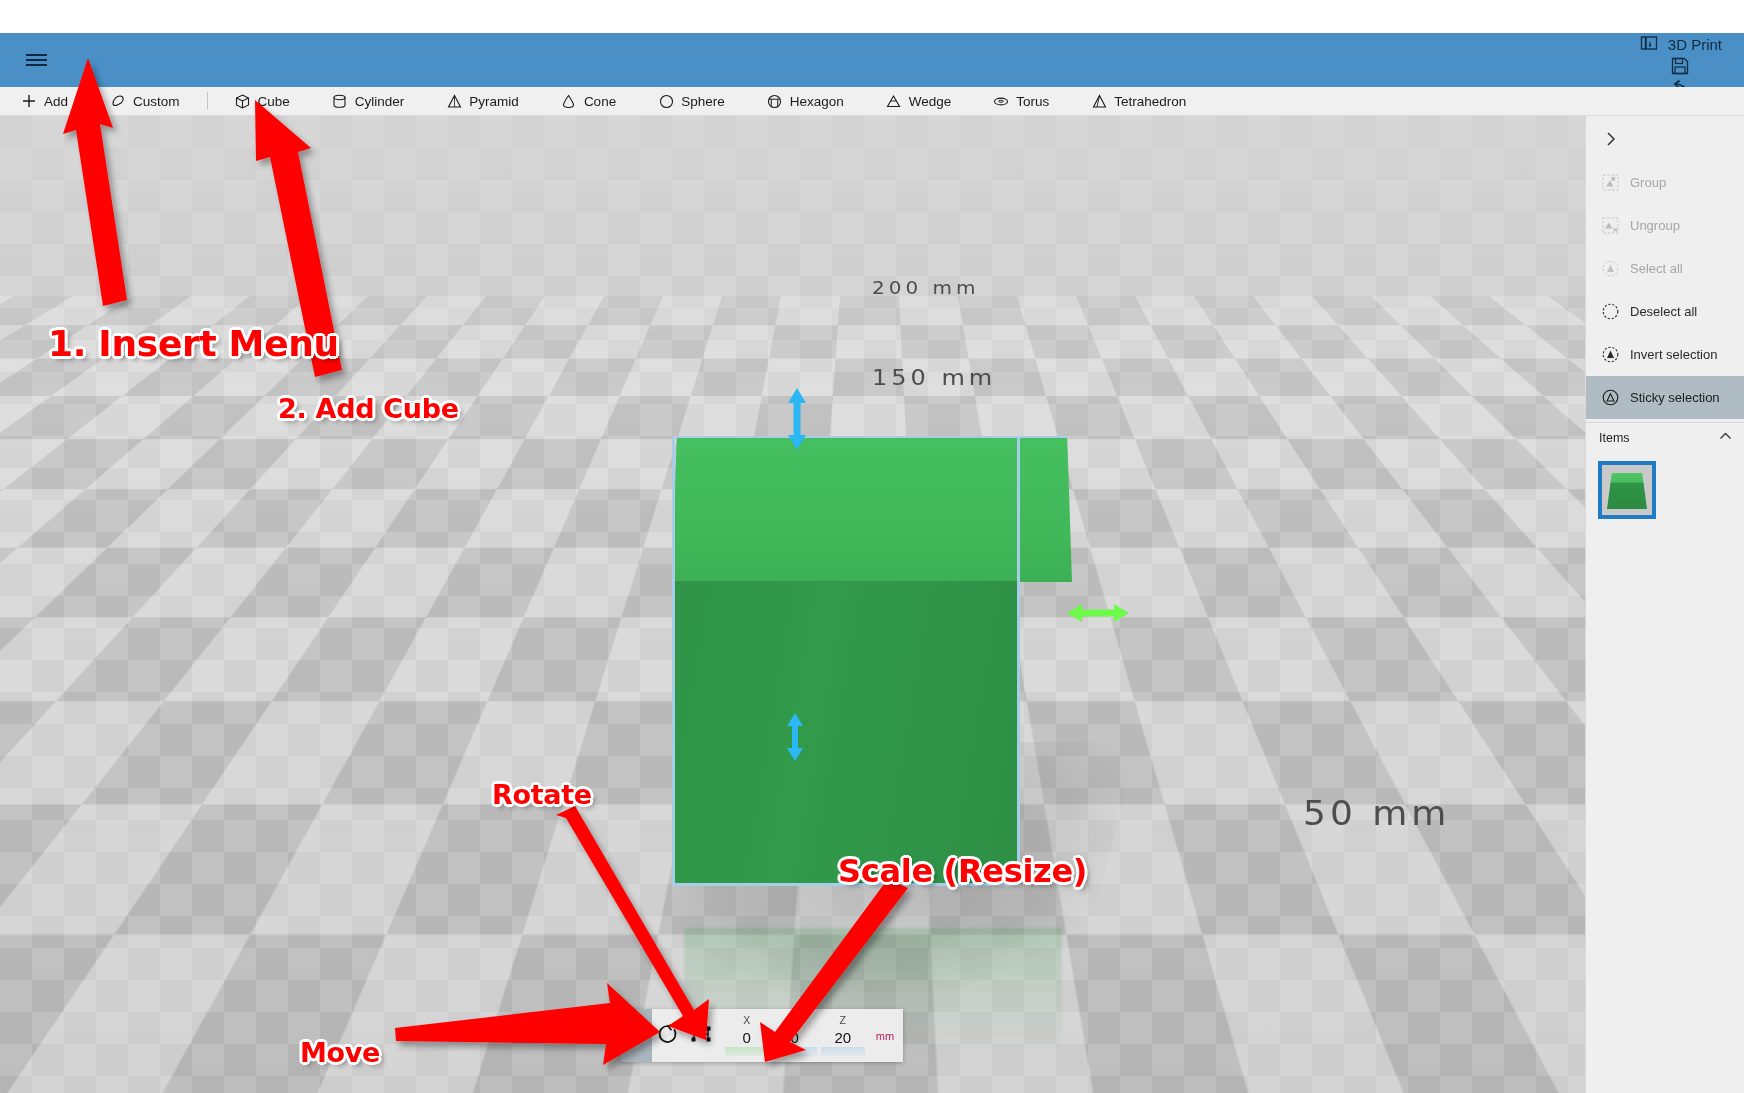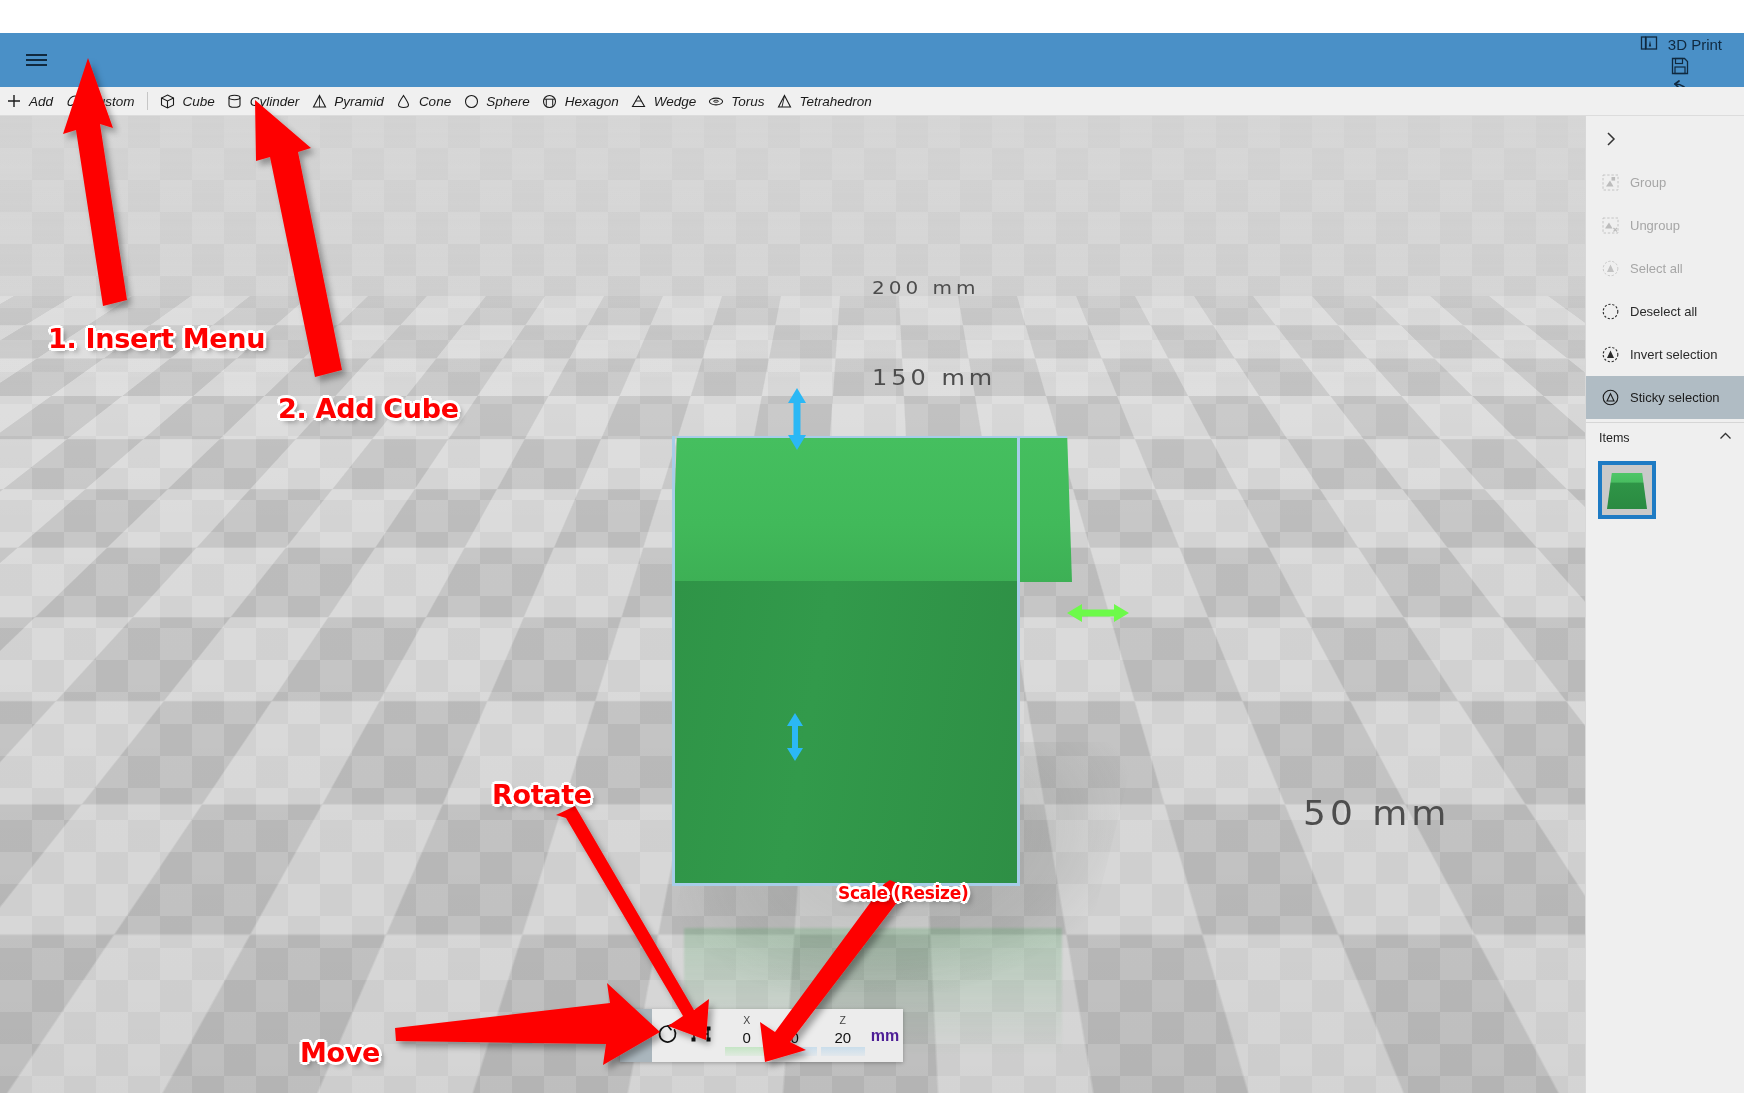--- a/index.html
+++ b/index.html
@@ -66,23 +66,22 @@
   .tr-btn.disabled { opacity: .45; }
 
   
   .ribbon {
     position: absolute; left: 0; top: 87px; width: 1744px; height: 29px;
     background: #f0f0f0; border-bottom: 1px solid #dcdcdc;
     display: flex; align-items: center;
   }
   .rib-item {
     display: flex; align-items: center; gap: 7px;
-    padding: 0 6px; height: 29px; font-size: 13.5px; color: #1b1b1b;
+    padding: 0 21px; height: 29px; font-size: 13.5px; color: #1b1b1b;
     white-space: nowrap;
-    font-style: italic;
   }
   .rib-sep { width: 1px; height: 18px; background: #c6c6c6; margin: 0 6px; }
   .rib-icon { display: flex; align-items: center; justify-content: center; width: 16px; height: 16px; }
 
   
   .viewport {
     position: absolute; left: 0; top: 116px; width: 1744px; height: 977px;
     overflow: hidden;
     background:
       linear-gradient(180deg, rgba(255,255,255,.30) 0%, rgba(255,255,255,0) 42%, rgba(0,0,0,.045) 100%),
@@ -196,37 +195,37 @@
     align-items: center; justify-content: flex-start; padding-top: 6px;
   }
   .tb-field .lab { font-size: 10.5px; color: #444; line-height: 11px; }
   .tb-field .val { font-size: 15px; color: #111; line-height: 19px; margin-top: 2px; }
   .tb-field .underline { position: absolute; left: 2px; bottom: 6px; width: 44px; height: 9px; }
   .tb-field.x .underline { background: linear-gradient(180deg, rgba(190,228,190,.85), rgba(190,228,190,.25)); }
   .tb-field.y .underline { background: linear-gradient(180deg, rgba(196,219,235,.85), rgba(196,219,235,.25)); }
   .tb-field.z .underline { background: linear-gradient(180deg, rgba(196,219,235,.85), rgba(196,219,235,.25)); }
   .tb-unit {
     display: flex; align-items: center; justify-content: center;
-    width: 54px; font-size: 16px; color: #4c1d95; font-weight: bold;
+    width: 54px; font-size: 11px; color: #be185d;
   }
 
   
   .anno {
     position: absolute; color: #fe0000; font-weight: bold; white-space: nowrap;
     font-family: "DejaVu Sans", sans-serif;
     text-shadow:
       -2px -2px 0 #fff,  2px -2px 0 #fff, -2px 2px 0 #fff,  2px 2px 0 #fff,
       -3px 0 0 #fff, 3px 0 0 #fff, 0 -3px 0 #fff, 0 3px 0 #fff,
       4px 4px 5px rgba(0,0,0,.35);
     letter-spacing: -.3px;
   }
-  .anno-insert { left: 48px; top: 323px; font-size: 27px; }
+  .anno-insert { left: 48px; top: 323px; font-size: 36px; }
   .anno-addcube { left: 278px; top: 393px; font-size: 27px; }
   .anno-rotate { left: 492px; top: 779px; font-size: 27px; }
-  .anno-scale  { left: 838px; top: 852px; font-size: 17px; margin-top: 31px; }
+  .anno-scale  { left: 838px; top: 852px; font-size: 32px; }
   .anno-move   { left: 300px; top: 1013px; font-size: 27px; margin-top: 24px; }
 
   .arrows { position: absolute; left: 0; top: 0; width: 1744px; height: 1093px; pointer-events: none; }
   .arrows svg { display: block; }
 </style>
 </head>
 <body>
 
 <div id="app">
 

